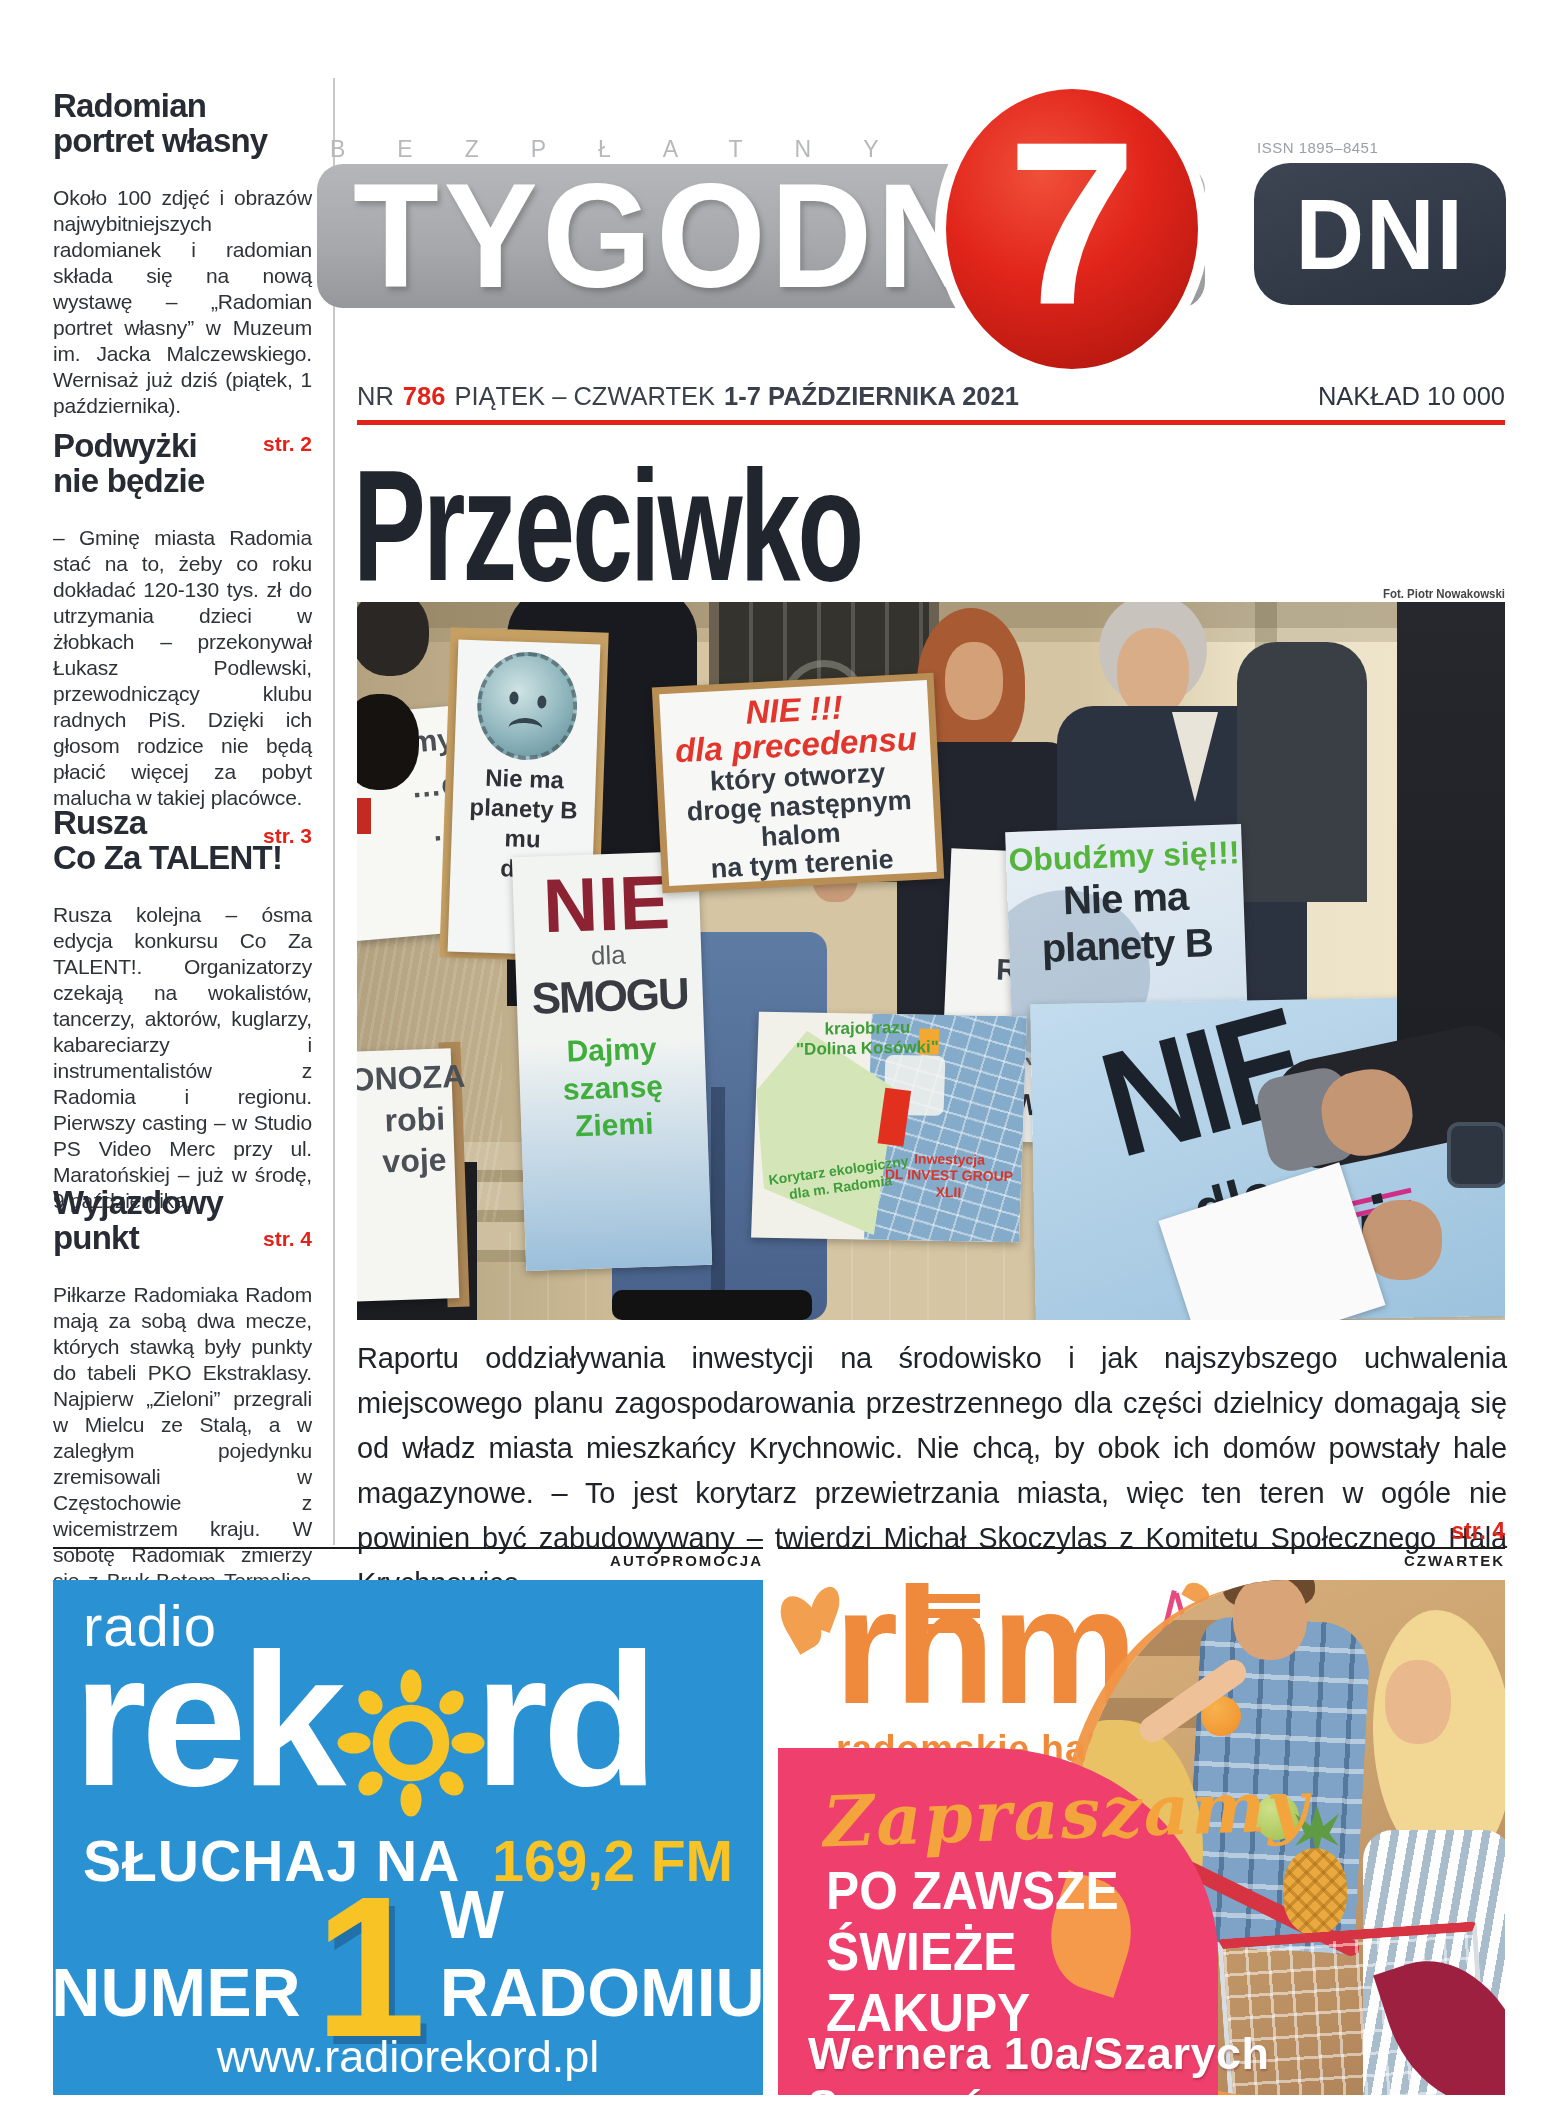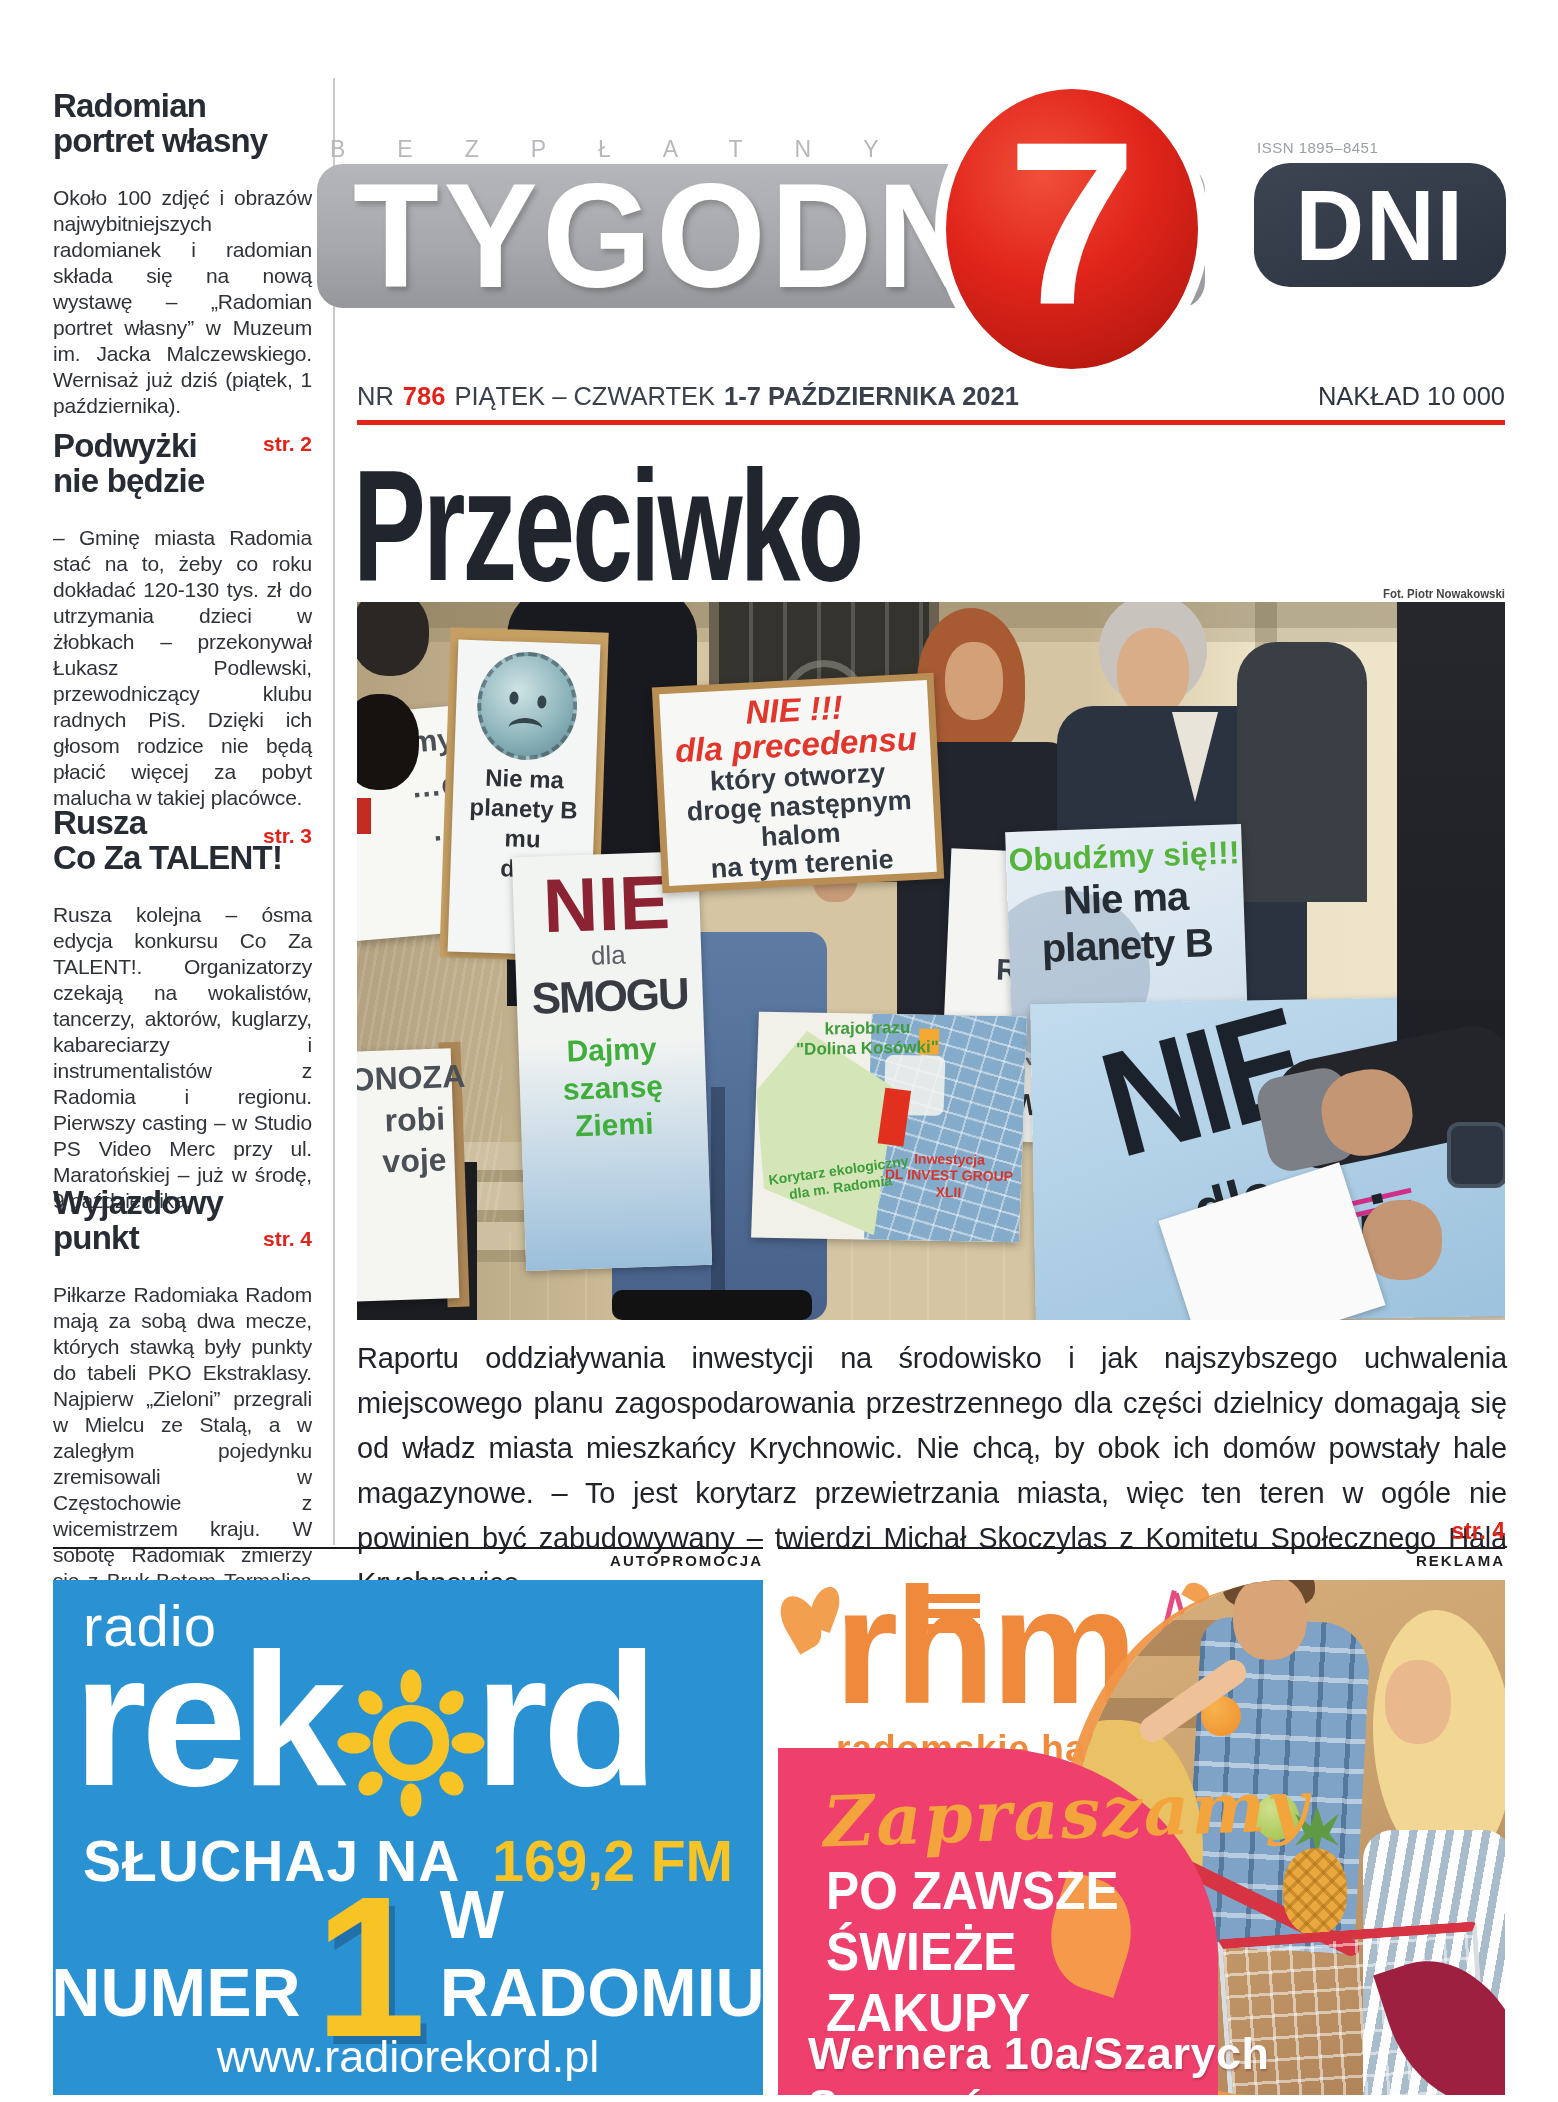--- a/index.html
+++ b/index.html
@@ -23,21 +23,21 @@
   .mastbox{left:317px;top:164px;width:888px;height:144px;border-radius:26px;
            background:linear-gradient(180deg,#b4b6b9 0%,#a7a9ac 55%,#95979a 100%);
            display:flex;align-items:center;}
   .mast-t{display:block;margin-left:36px;font-size:148px;font-weight:700;color:#fff;
           letter-spacing:5px;line-height:1;transform:scaleX(.95);transform-origin:left center;
           text-shadow:3px 4px 5px rgba(70,70,70,.35);}
   .circle7{left:935px;top:78px;width:252px;height:280px;border-radius:50%;border:11px solid #fff;
            background:radial-gradient(circle at 38% 30%,#f0503a 0%,#e1251b 42%,#c01b12 75%,#9f140c 100%);
            display:flex;align-items:center;justify-content:center;z-index:5;}
   .seven{font-size:232px;font-weight:700;color:#fff;line-height:1;margin-top:-10px;}
-  .dnibox{left:1254px;top:163px;width:252px;height:124px;border-radius:36px;
+  .dnibox{left:1254px;top:163px;width:252px;height:142px;border-radius:36px;
           background:linear-gradient(160deg,#3d4553,#2b323f);display:flex;align-items:center;
           justify-content:center;}
   .dni{font-size:100px;font-weight:700;color:#fff;letter-spacing:2px;transform:scaleX(.95);}
   .issn{left:1257px;top:139px;font-size:15px;color:#9aa0a6;letter-spacing:.5px;}
 
   .issueline{left:357px;top:382px;width:1148px;display:flex;align-items:baseline;
              font-size:25.5px;color:#3a414c;}
   .issueline .sp{margin-right:9px;}
   .num{color:#e2231a;font-weight:700;}
   .bold{font-weight:700;}
@@ -461,21 +461,21 @@
     <div class="pz p-rhand2"></div>
     <div class="pz p-paper"></div>
   </div>
 
   <p class="abs lead">Raportu oddziaływania inwestycji na środowisko i jak najszybszego uchwalenia miejscowego planu zagospodarowania przestrzennego dla części dzielnicy domagają się od władz miasta mieszkańcy Krychnowic. Nie chcą, by obok ich domów powstały hale magazynowe. – To jest korytarz przewietrzania miasta, więc ten teren w ogóle nie powinien być zabudowywany – twierdzi Michał Skoczylas z Komitetu Społecznego Hala Krychnowice.</p>
   <div class="abs lead-ref">str. 4</div>
 
   <div class="abs lab-line ll-l"></div>
   <div class="abs lab-line ll-r"></div>
   <div class="abs lab ll-l">AUTOPROMOCJA</div>
-  <div class="abs lab ll-r">REKLAMA</div>
+  <div class="abs lab ll-r">CZWARTEK</div>
 
   <section class="abs ad-radio">
     <div class="r-radio">radio</div>
     <div class="r-word">
       <span>rek</span>
       <svg class="r-sun" viewBox="0 0 100 100">
         <g fill="#f8c325">
           <circle cx="50" cy="50" r="20" fill="none" stroke="#f8c325" stroke-width="11"></circle>
           <ellipse cx="50" cy="12" rx="7" ry="11"></ellipse>
           <ellipse cx="50" cy="88" rx="7" ry="11"></ellipse>

